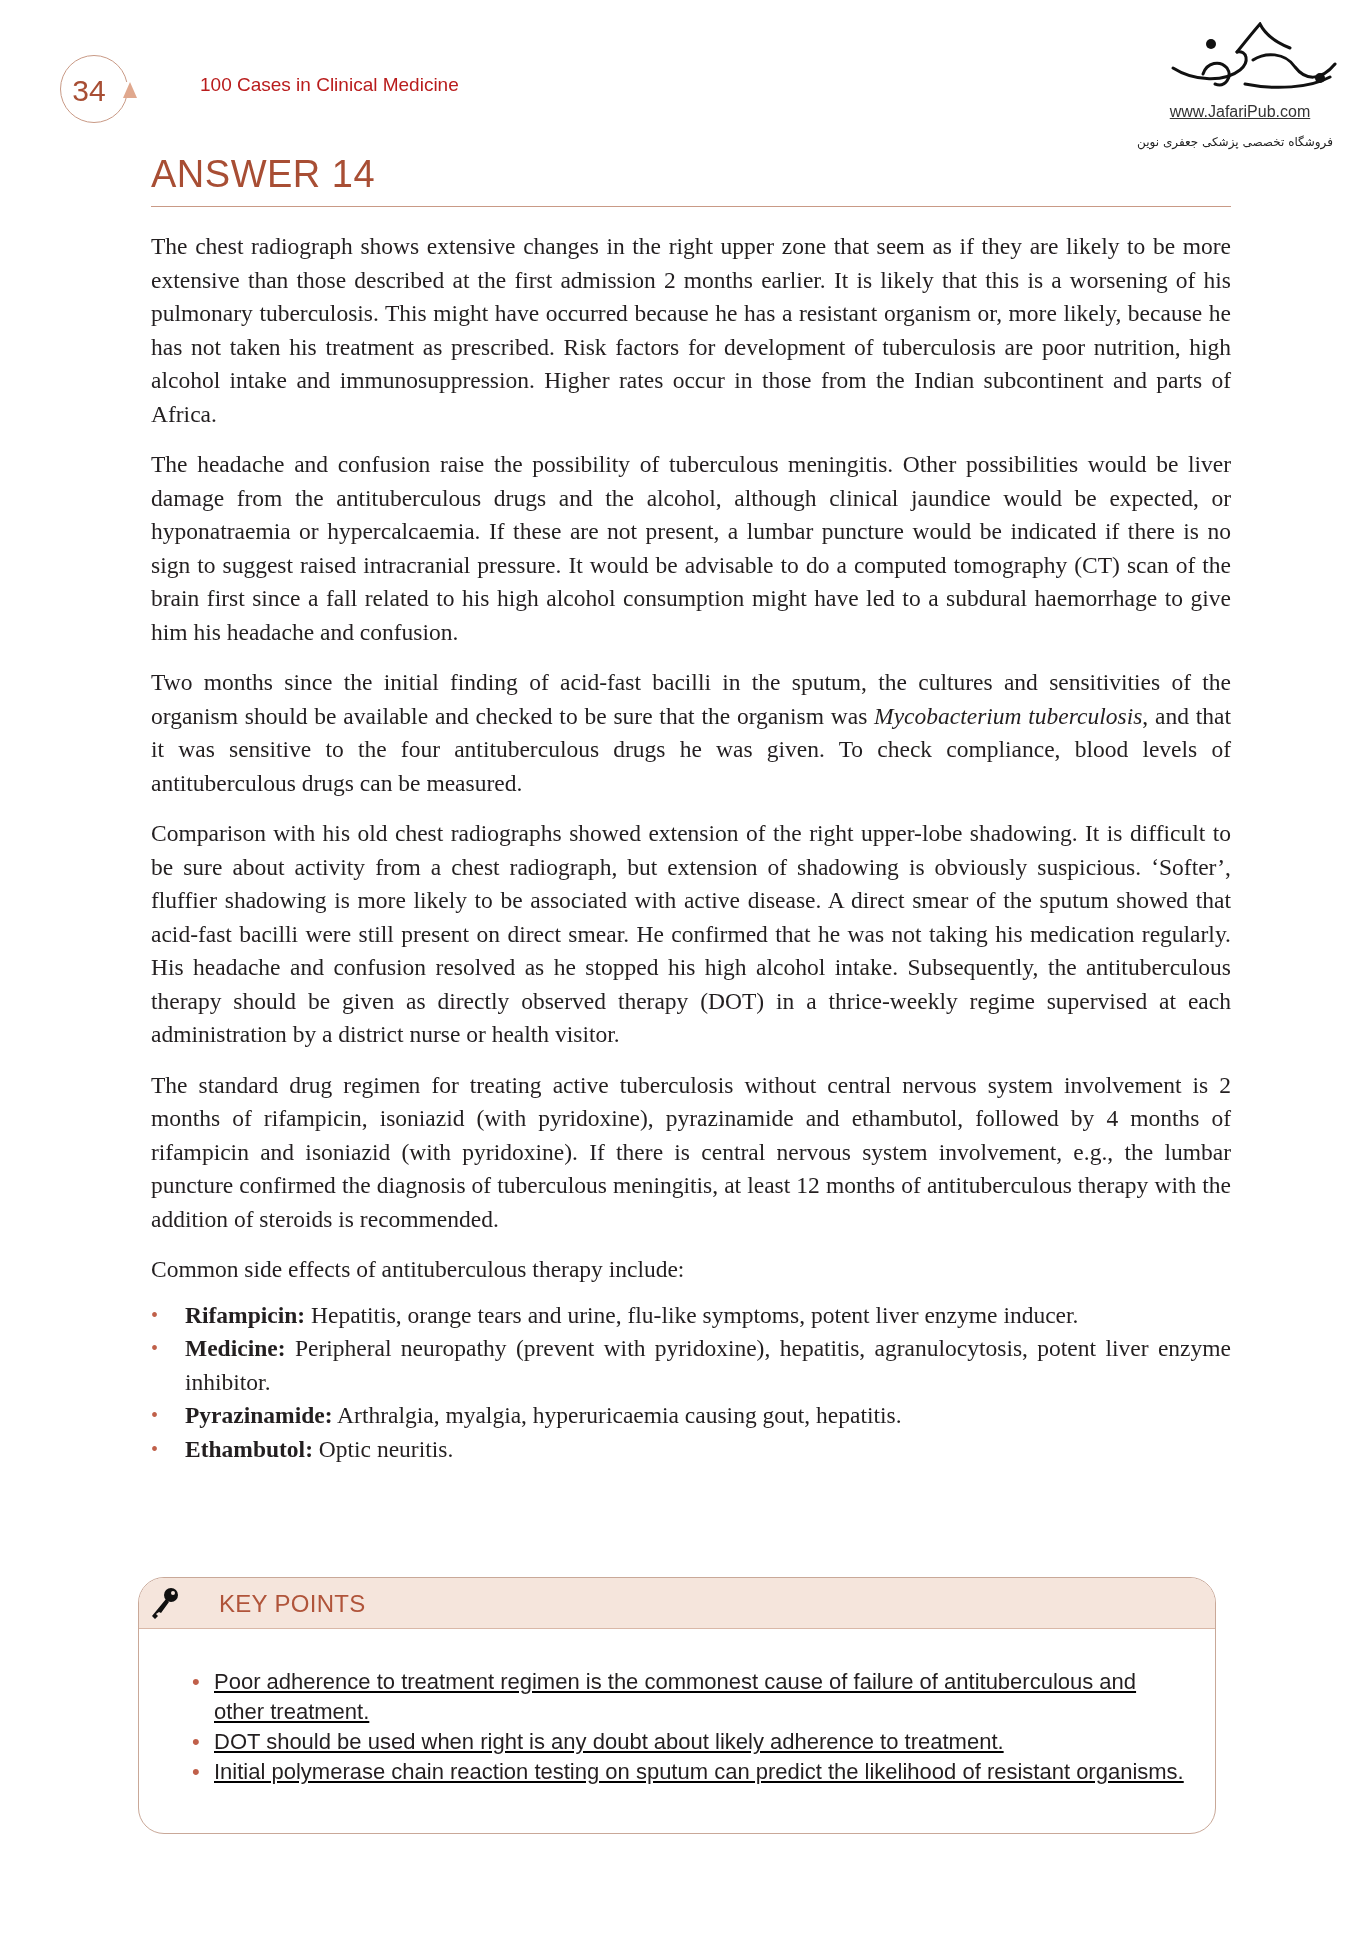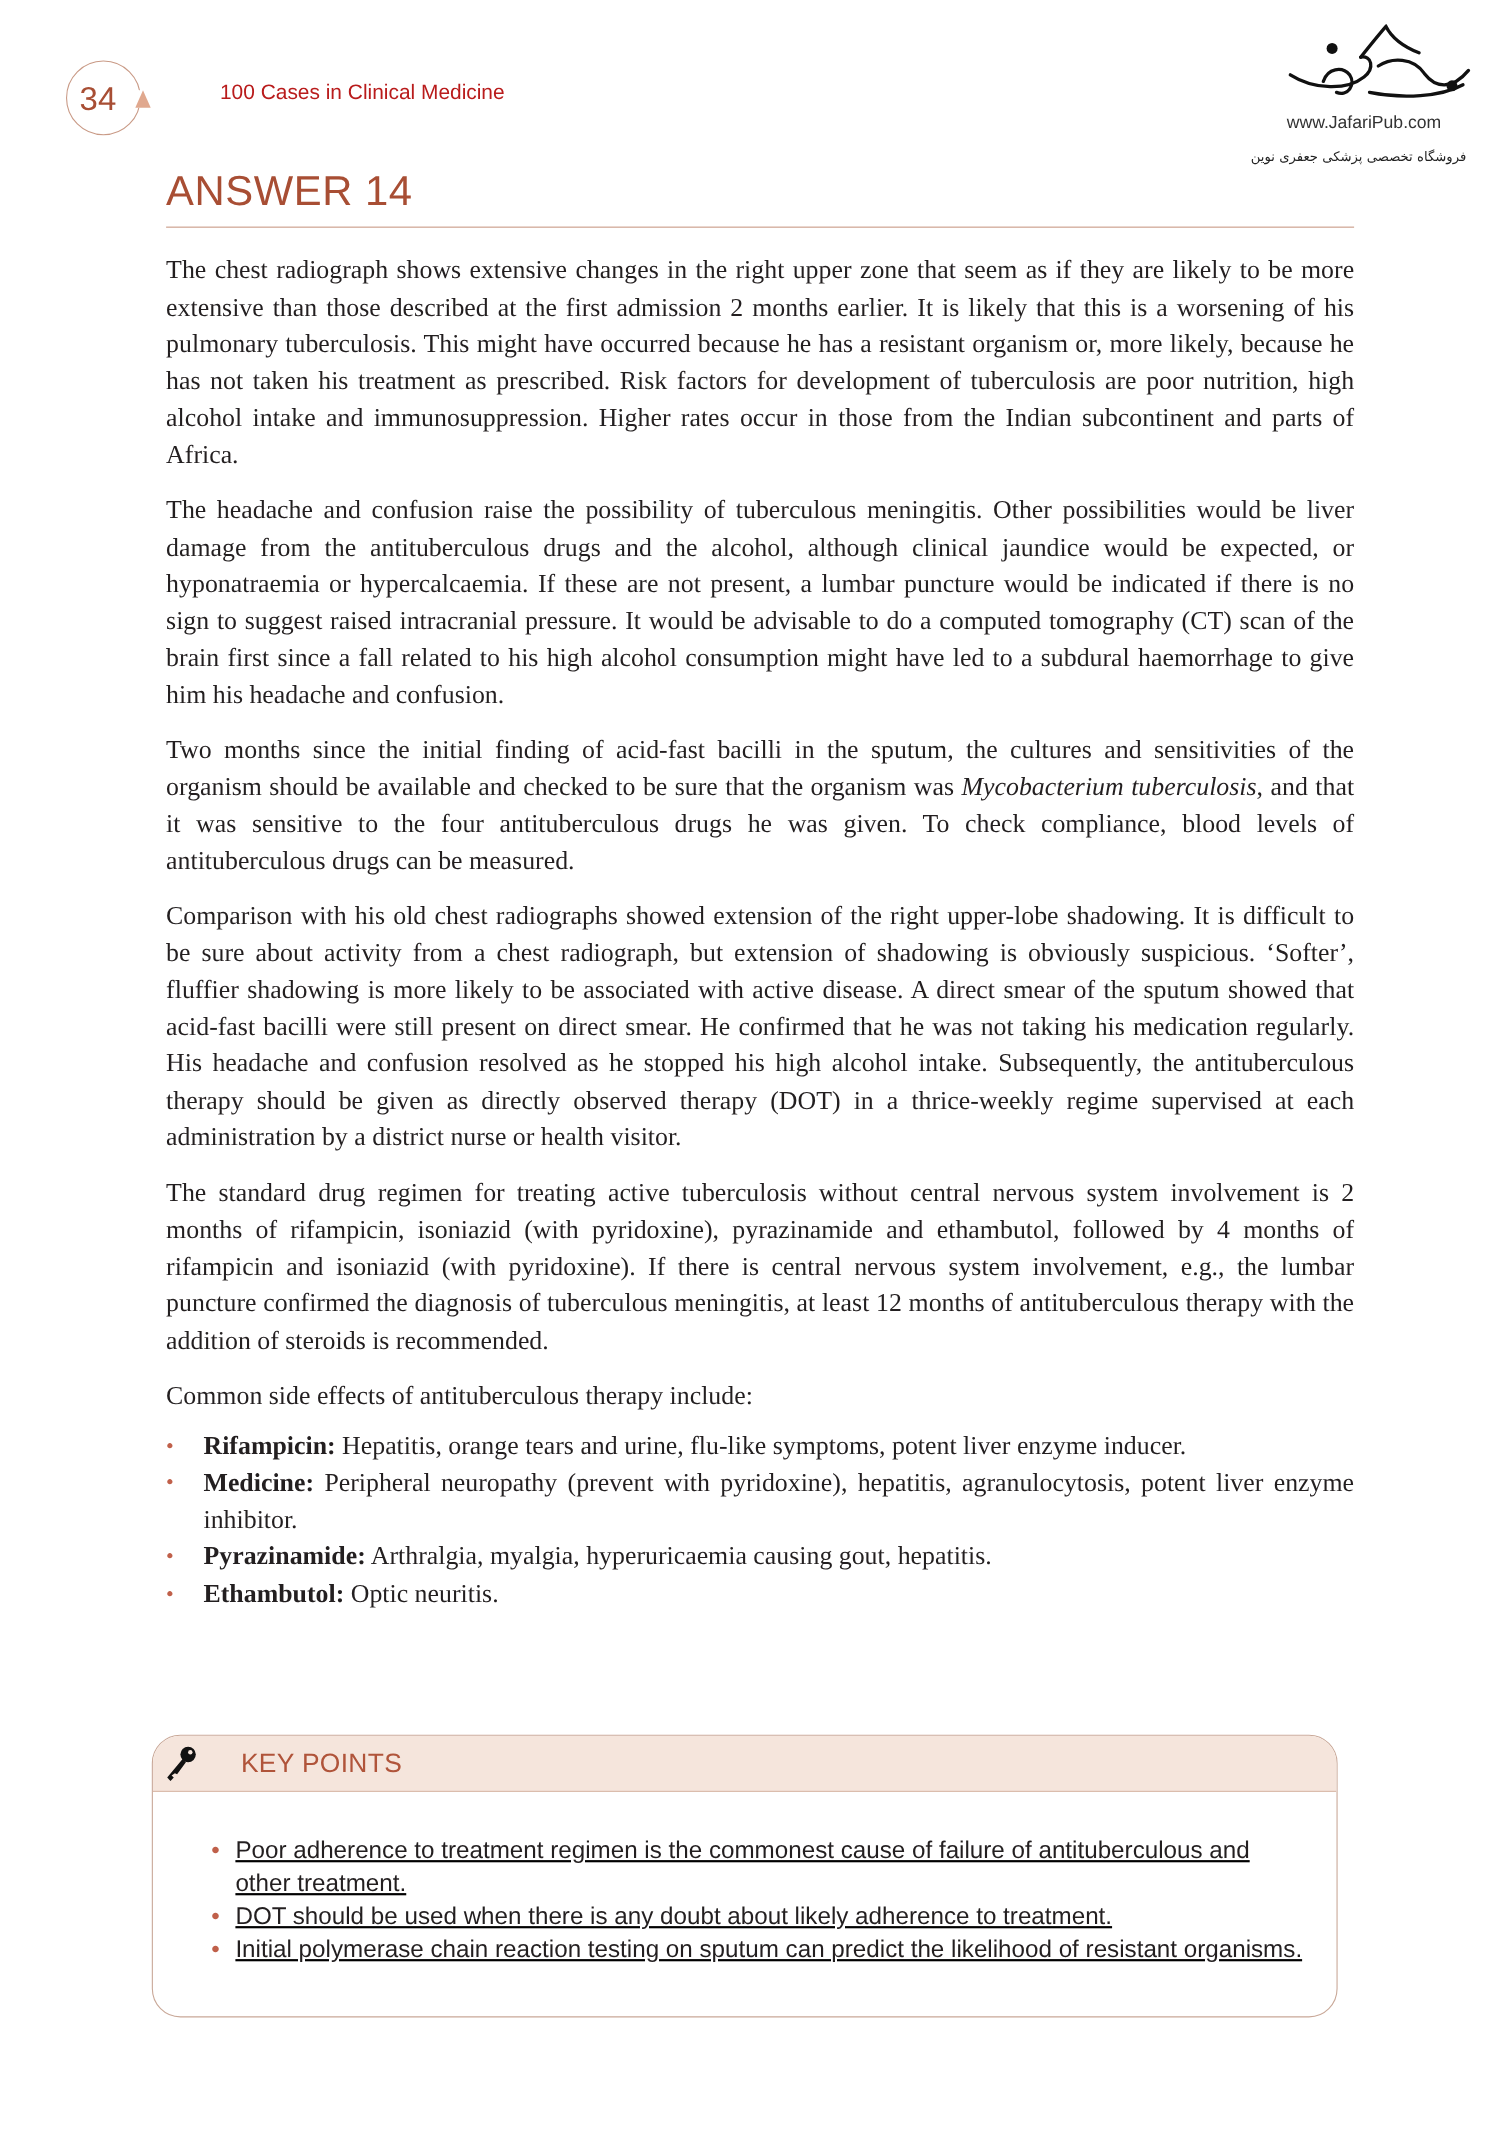--- a/index.html
+++ b/index.html
@@ -17,21 +17,21 @@
     border-left: 7px solid transparent; border-right: 7px solid transparent;
     border-bottom: 16px solid #e0a88e; background: #fff;
   }
   .running-head {
     position: absolute; left: 200px; top: 74px;
     font-family: "Liberation Sans", sans-serif; font-size: 19px; color: #b91c1c;
   }
   .logo { position: absolute; left: 1145px; top: 22px; width: 200px; height: 140px; }
   .logo-url {
     position: absolute; left: 1150px; top: 103px; width: 180px; text-align: center;
-    font-family: "Liberation Sans", sans-serif; font-size: 16px; color: #333;
+    font-family: "Liberation Sans", sans-serif; font-size: 16px; color: #333; text-decoration: underline;
   }
   .logo-fa {
     position: absolute; left: 1120px; top: 135px; width: 230px; text-align: center;
     font-family: "DejaVu Sans", sans-serif; font-size: 12px; color: #222; direction: rtl;
   }
   .answer-title {
     position: absolute; left: 151px; top: 153px;
     font-family: "Liberation Sans", sans-serif; font-size: 38px; color: #a84e34; letter-spacing: 0.5px;
   }
   .title-rule { position: absolute; left: 151px; top: 206px; width: 1080px; height: 1px; background: #c99a86; }
@@ -111,16 +111,16 @@
   <div class="kp-header">
     <svg class="kp-icon" viewBox="0 0 34 34">
       <circle cx="24" cy="9" r="7" fill="#111"></circle>
       <circle cx="26" cy="7" r="2" fill="#f5e5dc"></circle>
       <path d="M19 13 L5 30 L8 33 L11 30 L9 28 L12 26 L14 27 L22 16 Z" fill="#111"></path>
     </svg>
     <div class="kp-title">KEY POINTS</div>
   </div>
   <ul class="kp-list">
     <li><span class="bullet">•</span><span>Poor adherence to treatment regimen is the commonest cause of failure of antituberculous and other treatment.</span></li>
-    <li><span class="bullet">•</span><span>DOT should be used when there is any doubt about likely adherence to treatment.</span></li>
+    <li><span class="bullet">•</span><span>DOT should be used when right is any doubt about likely adherence to treatment.</span></li>
     <li><span class="bullet">•</span><span>Initial polymerase chain reaction testing on sputum can predict the likelihood of resistant organisms.</span></li>
   </ul>
 </div>
 
 </body></html>

